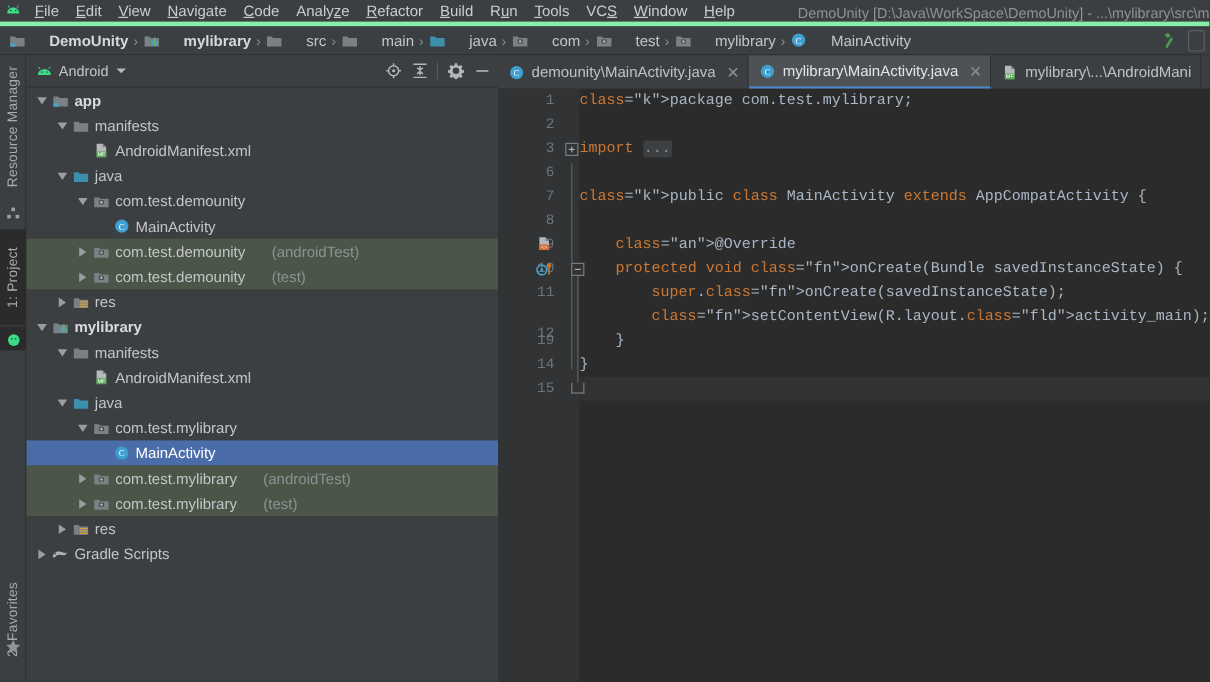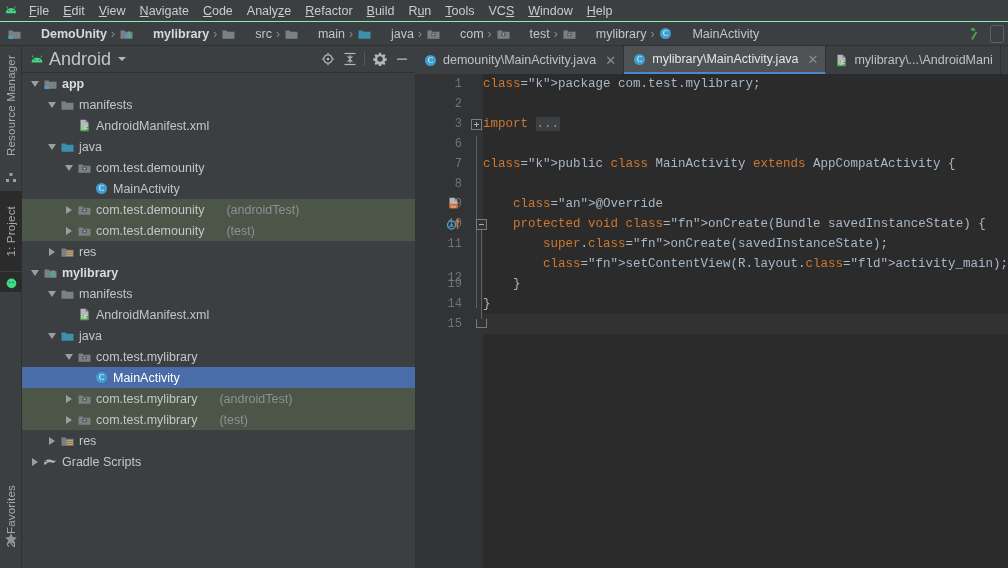--- a/index.html
+++ b/index.html
@@ -9,21 +9,21 @@
     font-family:"Liberation Sans",sans-serif;
     font-size:12px;color:#bbbbbb;
     -webkit-font-smoothing:antialiased;
   }
   .app{position:relative;width:1008px;height:568px;}
 
   
   .menubar{
     position:absolute;left:0;top:0;width:1008px;height:22px;
     background:#3c3f41;display:flex;align-items:center;
-    border-bottom:1px solid #86efac;box-sizing:border-box;
+    border-bottom:4px solid #86efac;box-sizing:border-box;
   }
   .studio-logo{
     width:22px;height:22px;display:flex;align-items:center;justify-content:center;
   }
   .studio-logo svg{display:block;}
   .menu-item{
     padding:0 7px;height:22px;line-height:22px;font-size:12.5px;color:#c9ccce;
     white-space:nowrap;cursor:default;
   }
   .menu-item span.mn{text-decoration:underline;}
@@ -66,21 +66,21 @@
   
   .panel{
     position:absolute;left:22px;top:46px;width:393px;height:522px;
     background:#3c3f41;box-sizing:border-box;
   }
   .panel-head{
     position:relative;height:26px;background:#3c3f41;
     border-bottom:1px solid #2f3133;display:flex;align-items:center;
   }
   .ph-left{display:flex;align-items:center;padding-left:8px;gap:5px;cursor:default;}
-  .ph-title{font-size:18px;color:#c3c6c8;}
+  .ph-title{font-size:12px;color:#c3c6c8;}
   .ph-caret{width:0;height:0;border-left:4px solid transparent;border-right:4px solid transparent;border-top:4px solid #b4b7b9;margin-left:2px;}
   .ph-right{position:absolute;right:6px;top:0;height:26px;display:flex;align-items:center;gap:7px;}
   .phicon{width:15px;height:15px;display:flex;align-items:center;justify-content:center;cursor:default;}
   .phdiv{width:1px;height:14px;background:#555a5c;}
 
   .tree{position:absolute;left:0;top:27px;width:393px;height:495px;overflow:hidden;}
   .row{
     position:relative;height:21px;display:flex;align-items:center;
     white-space:nowrap;cursor:default;box-sizing:border-box;
   }
@@ -161,20 +161,21 @@
         <div class="menu-item"><span class="mn">C</span>ode</div>
         <div class="menu-item">Analy<span class="mn">z</span>e</div>
         <div class="menu-item"><span class="mn">R</span>efactor</div>
         <div class="menu-item"><span class="mn">B</span>uild</div>
         <div class="menu-item">R<span class="mn">u</span>n</div>
         <div class="menu-item"><span class="mn">T</span>ools</div>
         <div class="menu-item">VC<span class="mn">S</span></div>
         <div class="menu-item"><span class="mn">W</span>indow</div>
         <div class="menu-item"><span class="mn">H</span>elp</div>
       </div>
+    <div class="win-title">DemoUnity [D:\Java\WorkSpace\DemoUnity] - ...\mylibrary\src\m</div>
   </div>
 
   <div class="navbar">
     <div id="crumbs" style="display:flex;align-items:center;padding-left:4px;">
         <div class="crumb bold">
           <span style="display:flex;">
             <svg width="13" height="12" viewBox="0 0 13 12">
               <path d="M0.5 2.5 h4 l1 1.2 h7 v7 h-12 Z" fill="#7a8184"></path>
               <rect x="0.5" y="8" width="4.5" height="3" rx="0.6" fill="#4d9ec4"></rect>
             </svg>

